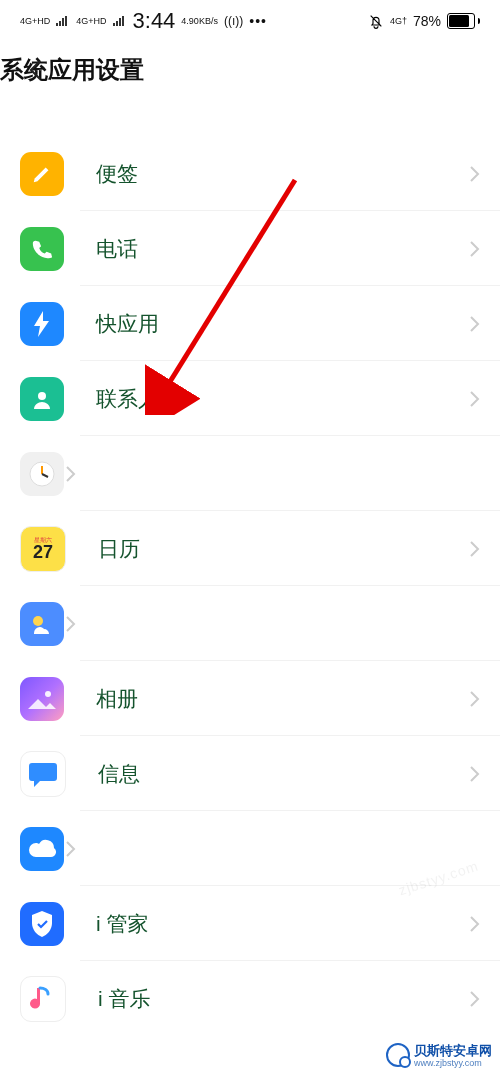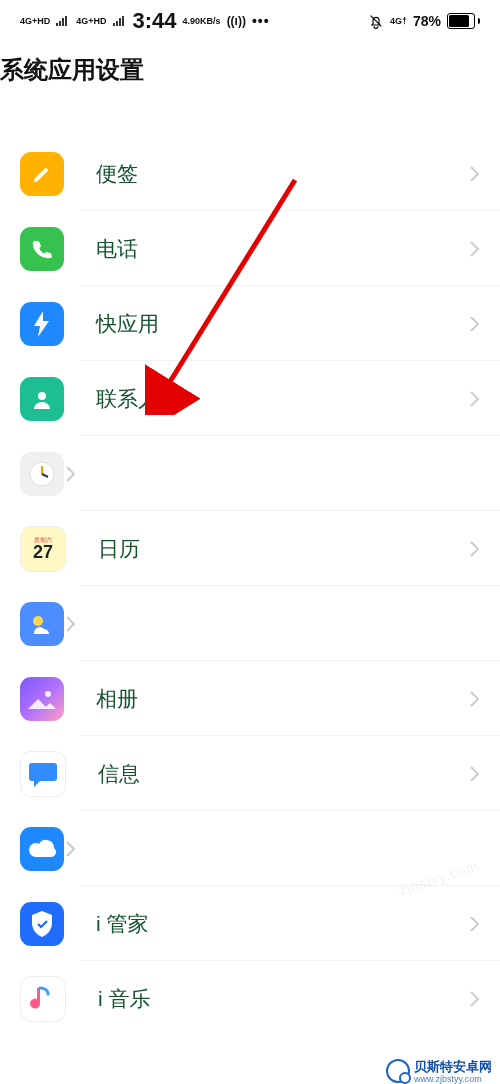--- a/index.html
+++ b/index.html
@@ -1,18 +1,18 @@
 <!DOCTYPE html>
 <html><head>
 <meta charset="utf-8">
 <style>
   html,body{margin:0;padding:0;width:500px;height:1084px;background:#fff;font-family:-apple-system,"PingFang SC","Helvetica Neue",Arial,sans-serif;overflow:hidden;position:relative}
   .status-bar{height:42px;display:flex;align-items:center;justify-content:space-between;padding:0 20px;font-size:13px;color:#111}
   .status-left,.status-right{display:flex;align-items:center;gap:6px}
-  .status-left span,.status-right span{font-weight:700}
+  .status-left span,.status-right span{font-weight:400}
   .sig-txt{font-size:9px;line-height:9px;display:inline-block}
   .time{font-size:22px;font-weight:600}
   .kbs{font-size:9px;line-height:9px;display:inline-block}
   .bat-wrap{display:flex;align-items:center;gap:3px}
   .bat-body{width:26px;height:14px;border:1.5px solid #000;border-radius:3px;position:relative}
   .bat-fill{position:absolute;left:1px;top:1px;bottom:1px;width:78%;background:#000;border-radius:1.5px}
   .bat-cap{width:2px;height:6px;background:#000;border-radius:0 2px 2px 0}
   .nav-bar{height:56px;display:flex;align-items:center;position:relative}
   .back-btn{position:absolute;left:22px;top:50%;transform:translateY(-50%);width:28px;height:28px;display:flex;align-items:center;justify-content:center}
   .back-btn svg{stroke:#222;stroke-width:2.2;fill:none}
@@ -23,33 +23,33 @@
   .app-icon{width:44px;height:44px;border-radius:11px;display:flex;align-items:center;justify-content:center;flex-shrink:0}
   .app-label{margin-left:32px;font-size:21px;color:#14532d;font-weight:400;flex:1}
   .chev{width:12px;height:20px;flex-shrink:0}
   .chev svg{stroke:#ccc;stroke-width:2;fill:none}
   
   .ic-notes{background:#ffb300}
   .ic-phone{background:#37c24f}
   .ic-quick{background:#1e88ff}
   .ic-contacts{background:#1bbf93}
   .ic-clock{background:#f0f0f0}
-  .ic-cal{background:#fef9c3;border:1px solid #eee;flex-direction:column}
+  .ic-cal{background:#fde047;border:1px solid #eee;flex-direction:column}
   .ic-weather{background:#4c8dff}
   .ic-album{background:linear-gradient(135deg,#7e57ff 0%,#b070ff 50%,#ff9ec0 100%)}
   .ic-msg{background:#fff;border:1px solid #eee}
   .ic-cloud{background:#1e88ff}
   .ic-mgr{background:#206cff}
   .ic-music{background:#fff;border:1px solid #eee}
   .cal-top{font-size:6px;color:#e04040;line-height:6px}
   .cal-num{font-size:18px;font-weight:700;color:#222;line-height:18px}
   
   .arrow{position:absolute;left:145px;top:175px;pointer-events:none}
   
-  .wm{position:absolute;right:8px;bottom:0;font-size:13px;color:#0f4fa8;display:flex;align-items:center;gap:4px;font-weight:600}
+  .wm{position:absolute;right:8px;bottom:16px;font-size:13px;color:#0f4fa8;display:flex;align-items:center;gap:4px;font-weight:600}
   .wm-sub{font-size:9px;color:#5080c0;font-weight:400;display:block;margin-top:-2px}
   .wm-ico{width:20px;height:20px;border:2.5px solid #1e63c4;border-radius:50%;position:relative}
   .wm-ico::after{content:"";position:absolute;right:-3px;bottom:-3px;width:8px;height:8px;border:2.5px solid #1e63c4;border-radius:50%;background:#fff}
   .wm2{position:absolute;right:20px;top:870px;transform:rotate(-18deg);color:rgba(150,150,150,.12);font-size:14px;letter-spacing:1px}
 </style>
 </head>
 <body>
 
 <div class="status-bar">
   <div class="status-left">

